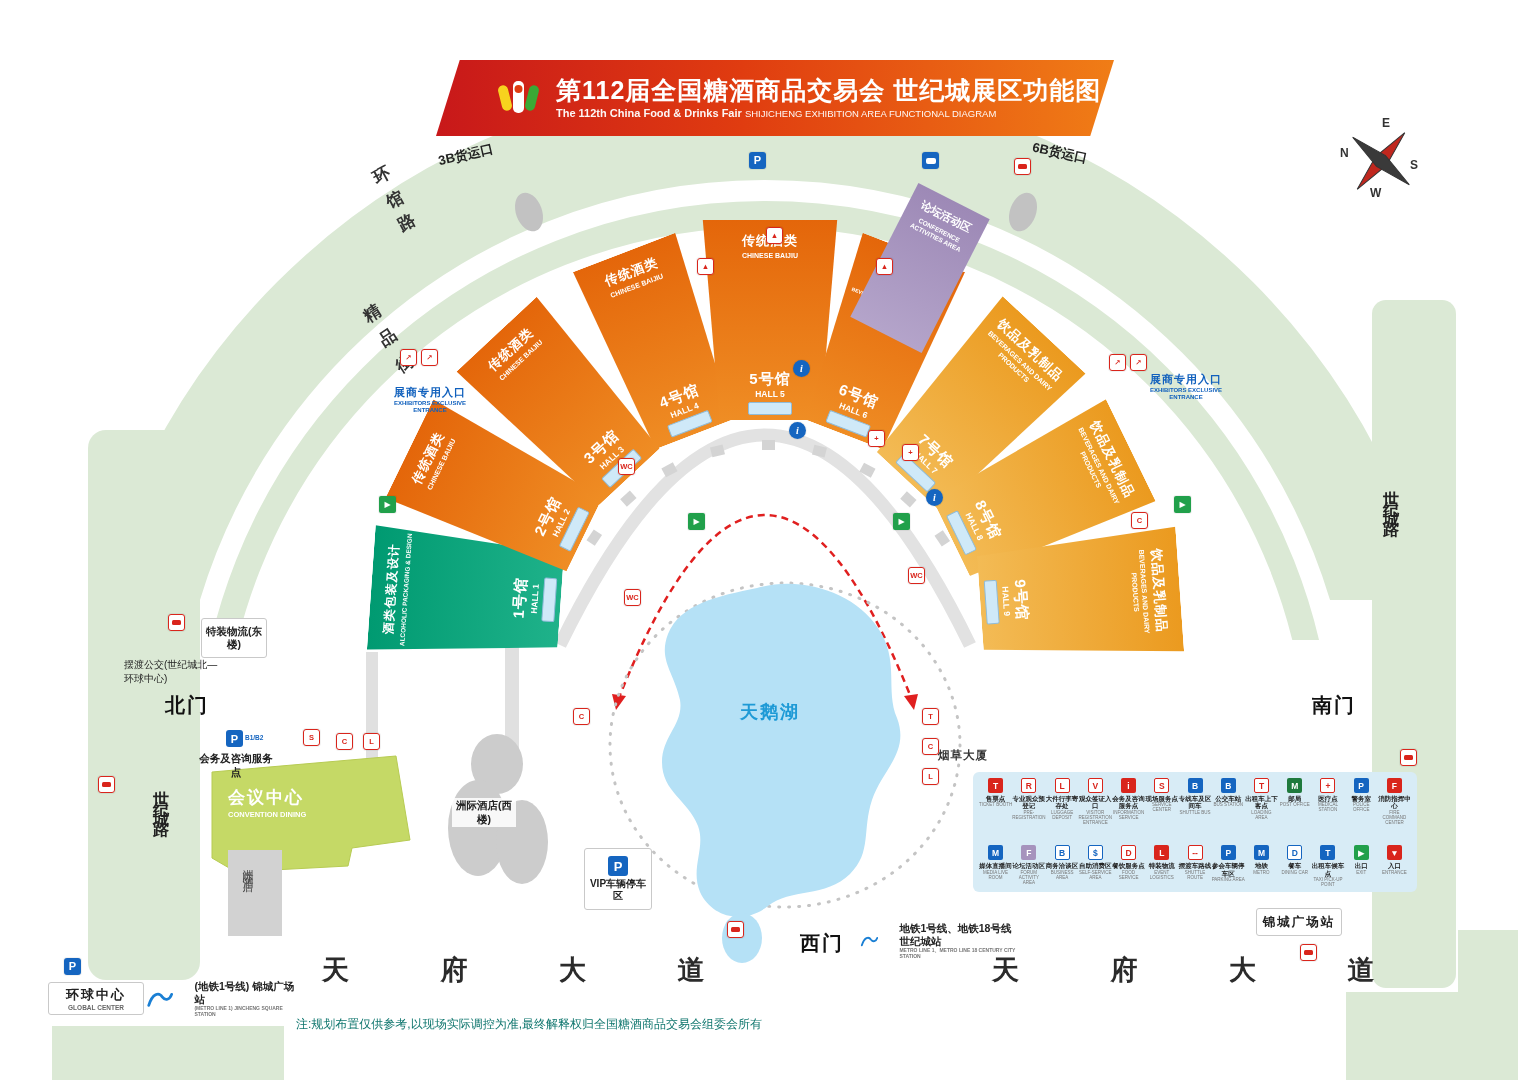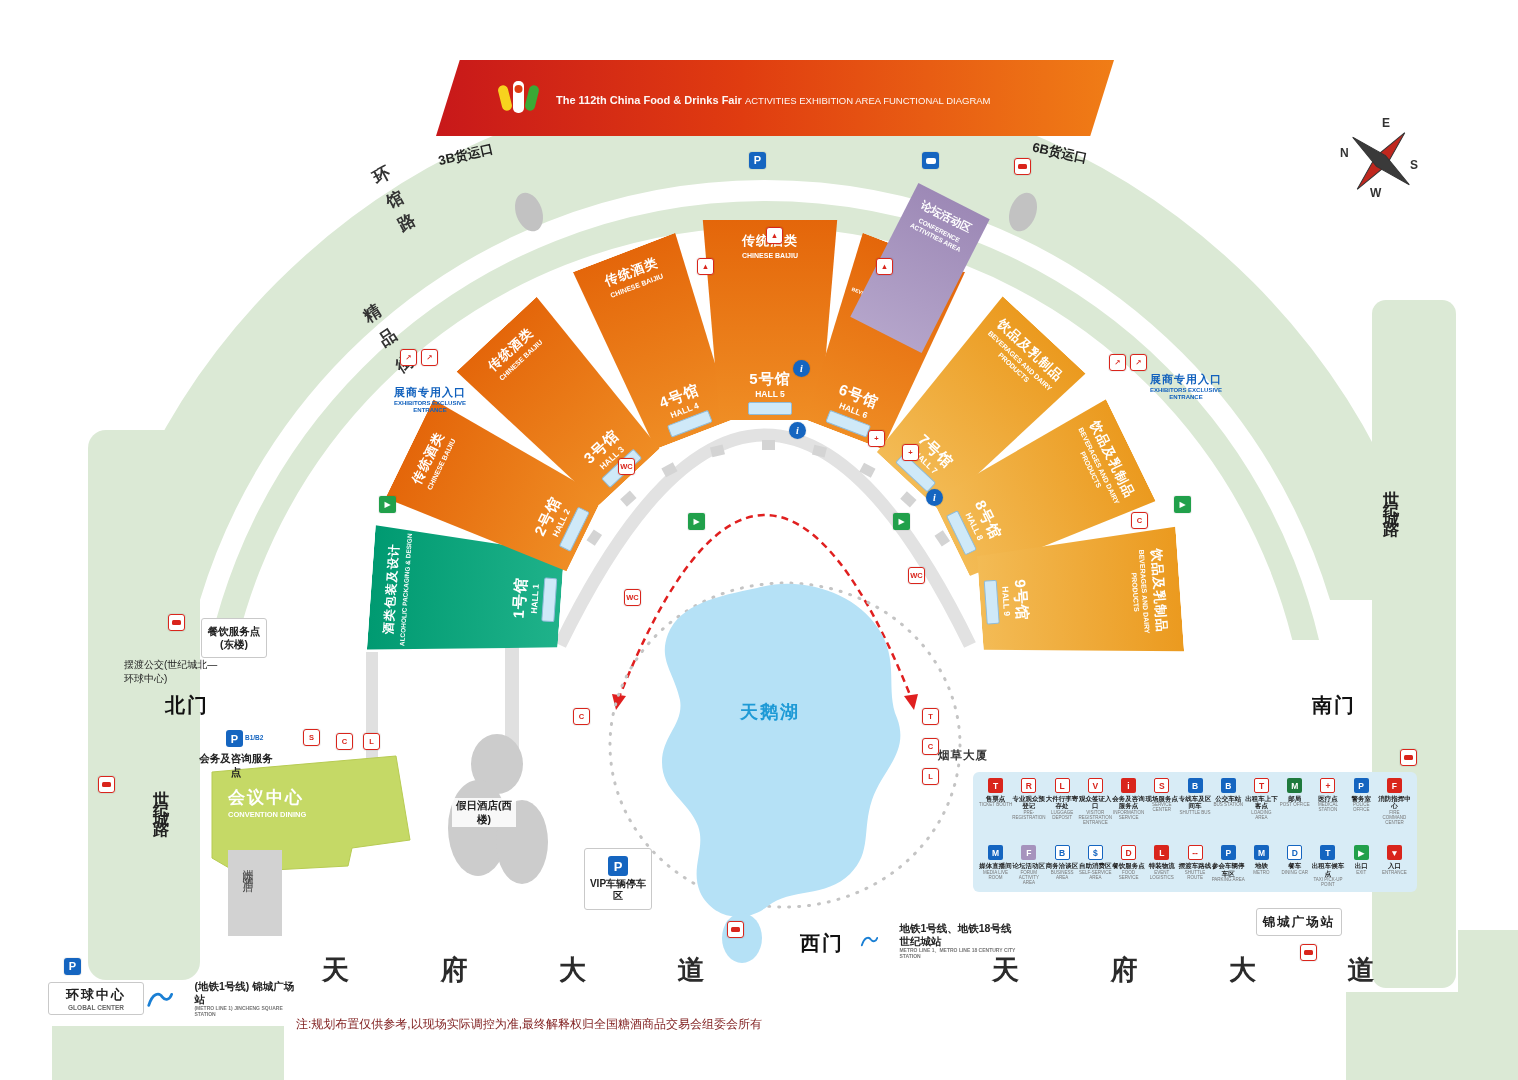--- a/index.html
+++ b/index.html
@@ -100,21 +100,21 @@
   .global-box .en{font-size:6.5px;color:#666;font-weight:bold;}
   .metro-lbl{display:flex;align-items:center;gap:21px;}
   .metro-l{left:146px;top:980px;width:150px;}
   .metro-c{left:860px;top:922px;width:160px;}
   .metro-lbl .tx .zh{font-size:10.5px;font-weight:bold;color:#222;line-height:1.2;}
   .metro-lbl .tx .en{font-size:5px;color:#777;font-weight:bold;}
   .exh{width:92px;text-align:center;color:#1060bd;}
   .exh .zh{font-size:11px;font-weight:bold;letter-spacing:1px;}
   .exh .en{font-size:6px;font-weight:bold;line-height:1.2;}
   .exh-l{left:384px;top:385px;} .exh-r{left:1140px;top:372px;}
-  .note{left:296px;top:1016px;font-size:12px;color:#7f1d1d;}
+  .note{left:296px;top:1016px;font-size:12px;color:#0f766e;}
 
   
   .compass{left:1338px;top:118px;width:86px;height:86px;}
   .compass .pt{position:absolute;font-size:12px;font-weight:bold;color:#333;}
   .c-e{left:44px;top:-2px;} .c-n{left:2px;top:28px;} .c-s{left:72px;top:40px;} .c-w{left:32px;top:68px;}
 
   
   .legend{position:absolute;left:973px;top:772px;width:444px;height:120px;background:#d8ecf6;
     border-radius:6px;padding:6px 6px 4px;box-sizing:border-box;display:flex;flex-direction:column;justify-content:space-between;}
   .lrow{display:flex;align-items:flex-start;}
@@ -210,23 +210,24 @@
   <div class="banner">
     <span class="blogo">
       <svg width="48" height="42" viewBox="0 0 48 42">
         <rect x="6" y="8" width="10" height="26" rx="5" fill="#f7d31e" transform="rotate(-14 11 21)"></rect>
         <rect x="19" y="4" width="11" height="32" rx="5" fill="#ffffff"></rect>
         <rect x="33" y="8" width="10" height="26" rx="5" fill="#3aa935" transform="rotate(14 38 21)"></rect>
         <circle cx="24.5" cy="12" r="4" fill="#e03c10"></circle>
       </svg>
     </span>
     <div class="banner-text">
+      <div class="t1">第112届全国糖酒商品交易会 世纪城展区功能图</div>
       <div class="t2">
         <span>The 112th China Food &amp; Drinks Fair</span>
-        <span class="t2b">ACTIVITIES EXHIBITION AREA FUNCTIONAL DIAGRAM</span>
+        <span class="t2b">SHIJICHENG EXHIBITION AREA FUNCTIONAL DIAGRAM</span>
       </div>
     </div>
   </div>
 
   <div class="lbl compass">
     <svg width="86" height="86" viewBox="0 0 86 86">
       <g transform="rotate(40 43 43)">
         <polygon points="43,6 50,43 43,80 36,43" fill="#c0271e" stroke="#333" stroke-width="1"></polygon>
         <polygon points="6,43 43,36 80,43 43,50" fill="#3a3a3a" stroke="#333" stroke-width="1"></polygon>
       </g>
@@ -355,26 +356,26 @@
   <div class="lbl freight f6b">6B货运口</div>
   <div class="lbl gate g-n">北门</div>
   <div class="lbl gate g-s">南门</div>
   <div class="lbl gate g-w">西门</div>
   <div class="lbl lake-lbl">天鹅湖</div>
 
   <div class="lbl conv-lbl">
     <div class="zh">会议中心</div>
     <div class="en">CONVENTION DINING</div>
   </div>
-  <div class="lbl box holiday-e">餐饮服务点(东楼)</div>
+  <div class="lbl box holiday-e">特装物流(东楼)</div>
   <div class="lbl shuttle-lbl">摆渡公交(世纪城北—环球中心)</div>
   <div class="wp-p">P</div>
   <div class="wp-tag">B1/B2</div>
   <div class="lbl work-park">会务及咨询服务点</div>
-  <div class="lbl holiday-w">假日酒店(西楼)</div>
+  <div class="lbl holiday-w">洲际酒店(西楼)</div>
   <div class="lbl vert interc">洲际酒店</div>
   <div class="lbl box vip-box">
     <div class="p">P</div>
     <div class="t">VIP车辆停车区</div>
   </div>
   <div class="lbl tobacco">烟草大厦</div>
   <div class="lbl box chengda">锦城广场站</div>
   <div class="lbl box global-box">
     <div class="zh">环球中心</div>
     <div class="en">GLOBAL CENTER</div>

